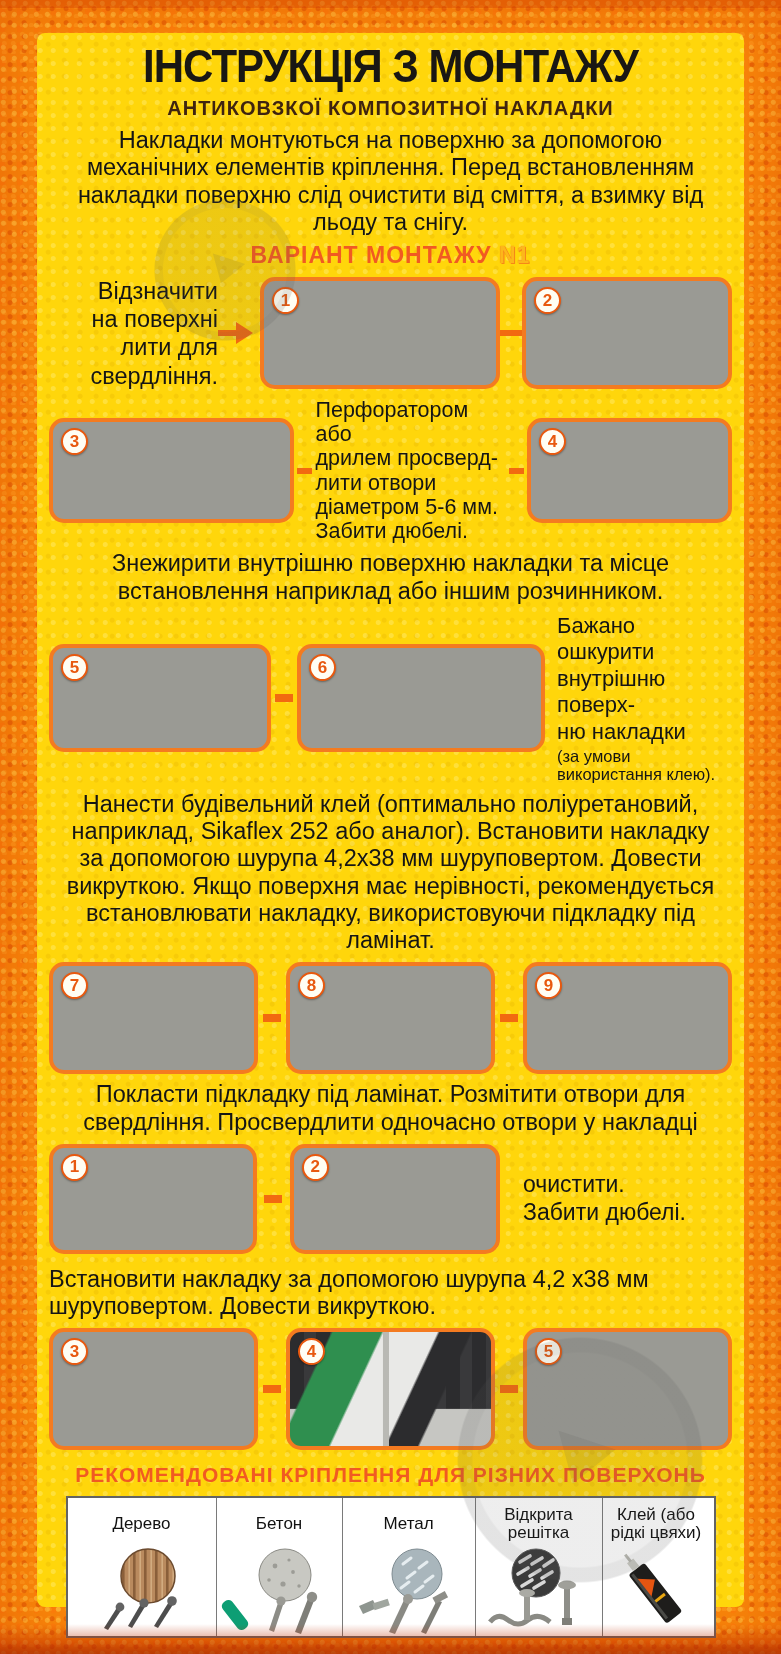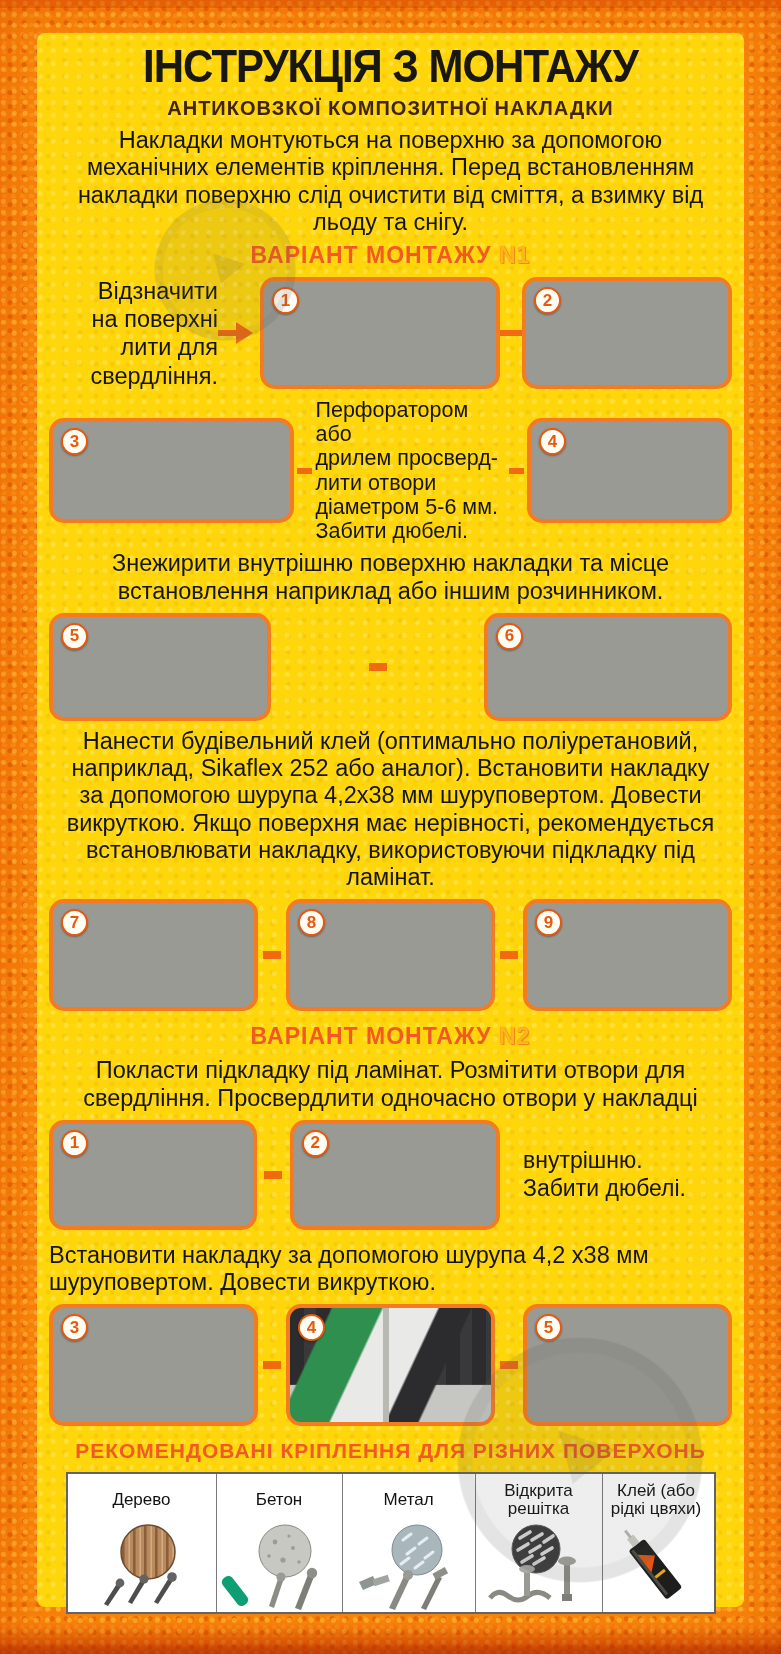--- a/index.html
+++ b/index.html
@@ -211,55 +211,57 @@
     <p class="para">Знежирити внутрішню поверхню накладки та місце встановлення наприклад або іншим розчинником.</p>
 
     <div class="row">
       <figure class="ph s-wipe w222 h108">
         <span class="badge">5</span>
       </figure>
       <span class="conn solid"></span>
       <figure class="ph s-plate w248 h108">
         <span class="badge">6</span>
       </figure>
+      <div class="sidetext left" style="width:183px; padding-left:8px; font-size:22px">
+        <div>Бажано ошкурити</div>
+        <div>внутрішню поверх-</div>
+        <div>ню накладки</div>
+        <div class="note">(за умови використання клею).</div>
+      </div>
     </div>
 
     <p class="para" style="">Нанести будівельний клей (оптимально поліуретановий, наприклад, Sikaflex 252 або аналог). Встановити накладку за допомогою шурупа 4,2х38 мм шуруповертом. Довести викруткою. Якщо поверхня має нерівності, рекомендується встановлювати накладку, використовуючи підкладку під ламінат.</p>
 
     <div class="row">
       <figure class="ph s-underlay w209 h112">
         <span class="badge">7</span>
       </figure>
       <span class="conn solid"></span>
       <figure class="ph s-gluegun w209 h112">
         <span class="badge">8</span>
       </figure>
       <span class="conn solid"></span>
       <figure class="ph s-screwdriver w209 h112">
         <span class="badge">9</span>
       </figure>
     </div>
 
-    <h3 class="vhead" style="margin-top:12px">
-      <span>варіант монтажу</span>
-      <span class="vnum">N2</span>
-    </h3>
 
     <p class="para">Покласти підкладку під ламінат. Розмітити отвори для свердління. Просвердлити одночасно отвори у накладці</p>
 
     <div class="row">
       <figure class="ph s-boot w208 h110">
         <span class="badge">1</span>
       </figure>
       <span class="conn solid"></span>
       <figure class="ph s-drillwhite w210 h110">
         <span class="badge">2</span>
       </figure>
       <div class="sidetext left" style="width:225px; padding-left:16px; font-size:23px">
-        <div>внутрішню.</div>
+        <div>очистити.</div>
         <div>Забити дюбелі.</div>
       </div>
     </div>
 
     <p class="para left" style="margin-top:12px">Встановити накладку за допомогою шурупа 4,2 х38 мм шуруповертом. Довести викруткою.</p>
 
     <div class="row">
       <figure class="ph s-drillgreen w209 h122">
         <span class="badge">3</span>
       </figure>

